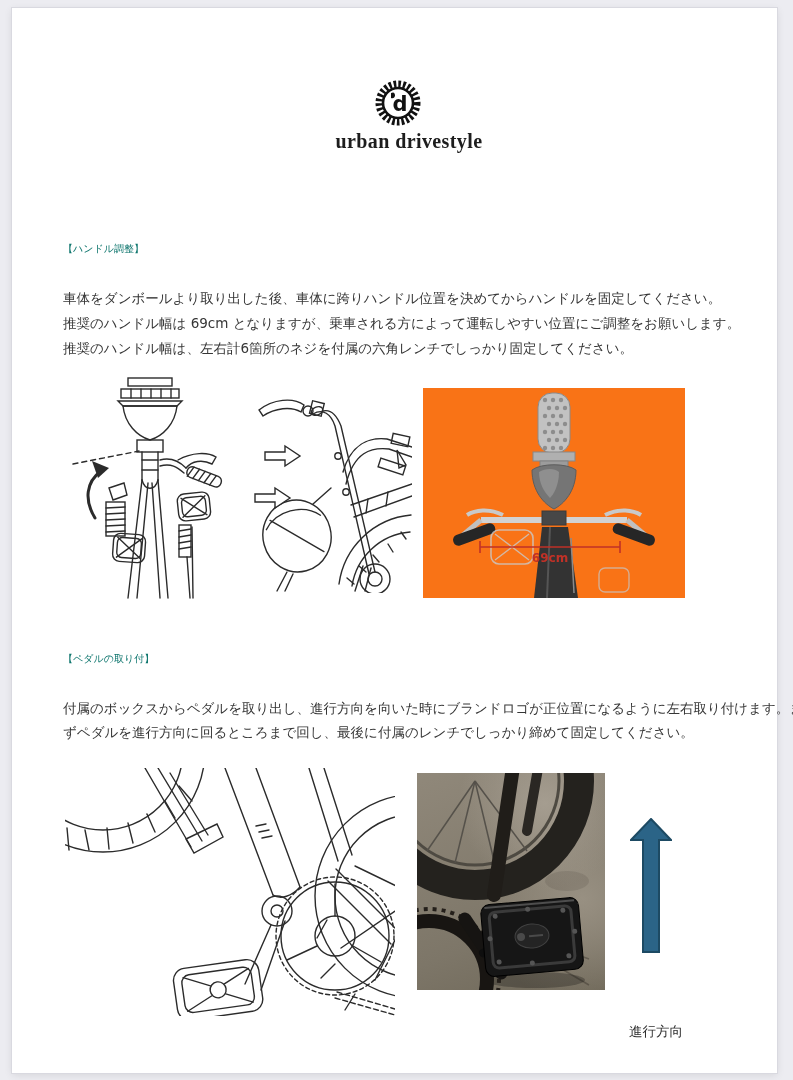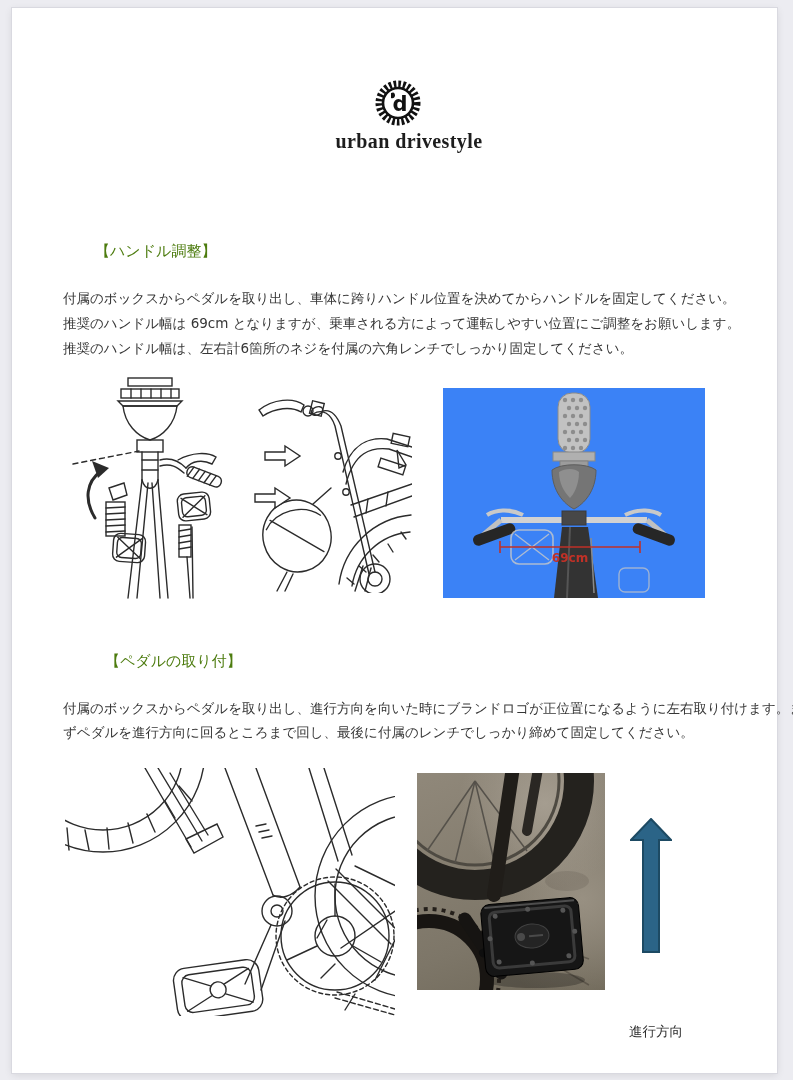--- a/index.html
+++ b/index.html
@@ -12,27 +12,27 @@
     overflow:hidden;
   }
   .page{
     position:absolute;left:12px;top:8px;width:765px;height:1065px;
     background:#ffffff;
     box-shadow:0 0 0 1px #d9d9e0, 0 2px 8px rgba(0,0,0,0.10);
   }
   .abs{position:absolute;}
   .jp{font-size:13.5px;line-height:25px;color:#363636;white-space:nowrap;}
   .jp2{font-size:13.5px;line-height:23.5px;color:#363636;white-space:nowrap;}
-  .heading{font-size:15px;color:#4d7c0f;white-space:nowrap;margin-left:32px;}
+  .heading{font-size:10px;color:#0f766e;white-space:nowrap;}
   .logo-wordmark{
     font-size:20px;letter-spacing:0.4px;color:#1d1d1d;
     font-weight:600;text-align:center;width:220px;
   }
   .fig{overflow:hidden;}
-  .render-bg{background:#3b82f6;margin-left:20px;}
+  .render-bg{background:#f97316;}
   .photo-bg{
     background:
       radial-gradient(circle at 68% 14%, #a59d90 0%, rgba(165,157,144,0) 38%),
       radial-gradient(circle at 88% 58%, #989082 0%, rgba(152,144,130,0) 50%),
       linear-gradient(160deg,#90887a 0%, #7d7668 68%, #6f6859 100%);
   }
   .dir-label{font-size:13.5px;color:#2f2f2f;white-space:nowrap;}
   svg{display:block;}
 </style>
 </head>
@@ -46,21 +46,21 @@
       <circle cx="24" cy="24" r="15" fill="none" stroke="#111" stroke-width="2.6"></circle>
       <text x="26" y="32" text-anchor="middle" font-family="DejaVu Sans, sans-serif" font-size="21" font-weight="bold" fill="#111">d</text>
       <path d="M17,14 q4,-2 4,3 q-1,3 -4,2 z" fill="#111"></path>
     </svg>
   </div>
   <div class="abs logo-wordmark" style="left:287px;top:122px;font-family:Liberation Serif, serif;">urban drivestyle</div>
 
 
   <div class="abs heading" style="left:51px;top:234px;">【ハンドル調整】</div>
   <div class="abs" style="left:51px;top:278px;">
-    <div class="jp">付属のボックスからペダルを取り出し、車体に跨りハンドル位置を決めてからハンドルを固定してください。</div>
+    <div class="jp">車体をダンボールより取り出した後、車体に跨りハンドル位置を決めてからハンドルを固定してください。</div>
     <div class="jp">推奨のハンドル幅は 69cm となりますが、乗車される方によって運転しやすい位置にご調整をお願いします。</div>
     <div class="jp">推奨のハンドル幅は、左右計6箇所のネジを付属の六角レンチでしっかり固定してください。</div>
   </div>
 
   <div class="abs fig" style="left:53px;top:368px;width:172px;height:228px;">
     <svg width="172" height="228" viewBox="0 0 172 228">
       <g stroke="#2b2b2b" fill="none" stroke-width="1.4" stroke-linecap="round">
 
         <rect x="63" y="2" width="44" height="8"></rect>
         <rect x="56" y="13" width="58" height="9"></rect>
@@ -246,21 +246,21 @@
       <line x1="127" y1="139" x2="124" y2="210" stroke="#555" stroke-width="2"></line>
       <line x1="148" y1="150" x2="151" y2="205" stroke="#8a8a8a" stroke-width="1.5"></line>
 
       <line x1="57" y1="159" x2="197" y2="159" stroke="#c03127" stroke-width="1.6"></line>
       <line x1="57" y1="153" x2="57" y2="165" stroke="#c03127" stroke-width="1.6"></line>
       <line x1="197" y1="153" x2="197" y2="165" stroke="#c03127" stroke-width="1.6"></line>
       <text x="127" y="174" text-anchor="middle" font-family="DejaVu Sans, sans-serif" font-size="12" font-weight="bold" fill="#c03127">69cm</text>
     </svg>
   </div>
 
-  <div class="abs heading" style="left:61px;top:644px;">【ペダルの取り付】</div>
+  <div class="abs heading" style="left:51px;top:644px;">【ペダルの取り付】</div>
   <div class="abs" style="left:51px;top:689px;">
     <div class="jp2">付属のボックスからペダルを取り出し、進行方向を向いた時にブランドロゴが正位置になるように左右取り付けます。ま</div>
     <div class="jp2">ずペダルを進行方向に回るところまで回し、最後に付属のレンチでしっかり締めて固定してください。</div>
   </div>
 
   <div class="abs fig" style="left:53px;top:760px;width:330px;height:248px;">
     <svg width="330" height="248" viewBox="0 0 330 248">
       <g stroke="#2b2b2b" fill="none" stroke-width="1.4" stroke-linecap="round">
 
         <circle cx="38" cy="-18" r="102"></circle>

